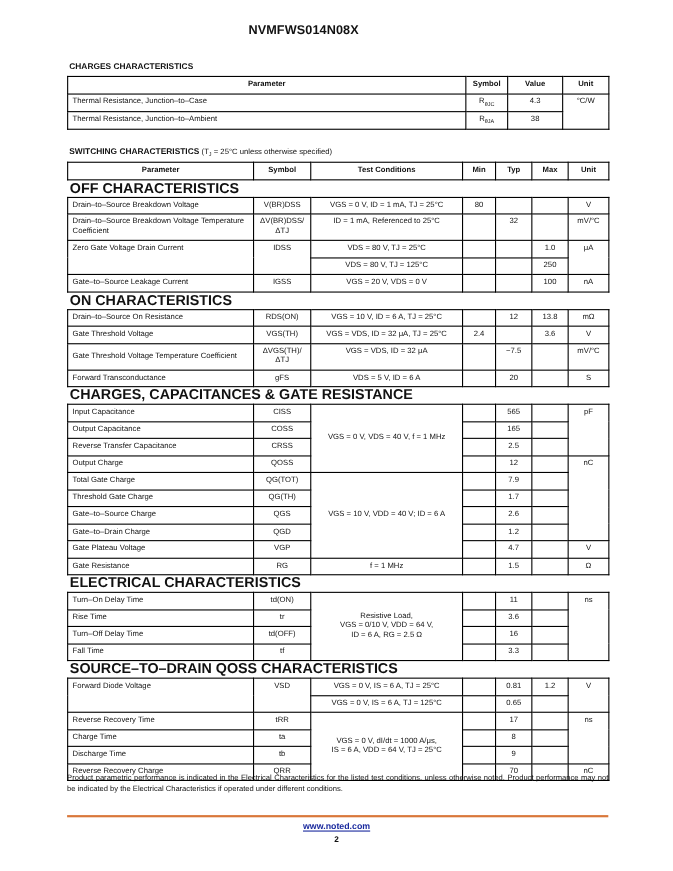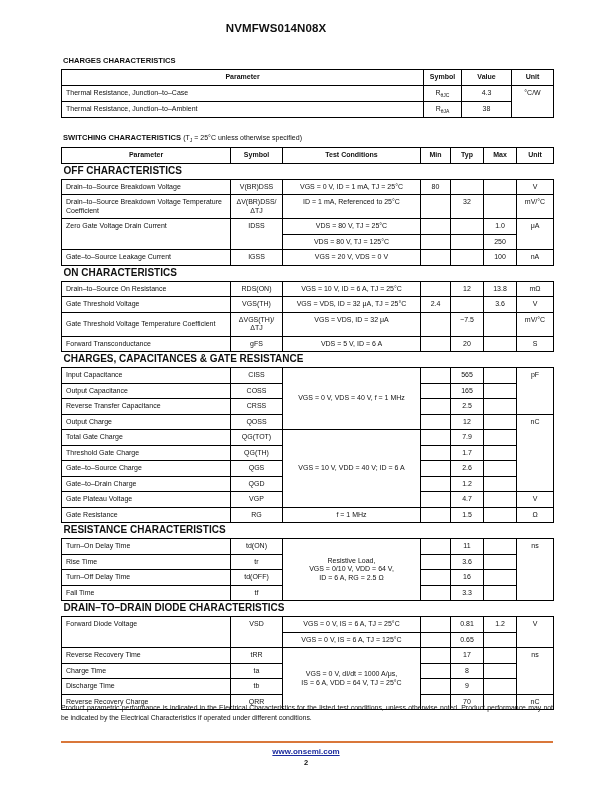--- a/index.html
+++ b/index.html
@@ -10,21 +10,21 @@
   .sec-title { position:absolute; left:63px; font-weight:bold; font-size:7.6px; }
   .sec-title .sub { font-weight:normal; font-size:7px; }
   table { position:absolute; left:61px; width:492px; border-collapse:collapse;
           table-layout:fixed; font-size:7px; }
   td, th { border:1px solid #000; padding:0 4px; height:14.5px; vertical-align:middle;
            line-height:8.5px; }
   th { font-weight:bold; text-align:center; font-size:7px; }
   .c { text-align:center; }
   .l { text-align:left; }
   .top { vertical-align:top; padding-top:3px; }
-  .sect td { border:none; font-weight:bold; font-size:10px; padding-left:2px; height:15px; }
+  .sect td { border:none; font-weight:bold; font-size:13px; padding-left:2px; height:15px; }
   sub { font-size:5px; vertical-align:-2px; line-height:0; }
   .note { position:absolute; left:61px; top:703px; width:492px; font-size:6.9px; line-height:9.5px;
           text-align:justify; }
   .rule { position:absolute; left:61px; top:741px; width:492px; height:2px; background:#d9773a; }
   .footer-link { position:absolute; top:747px; left:0; width:612px; text-align:center; font-size:8px;
                  font-weight:bold; color:#1a2a9e; text-decoration:underline; }
   .page-num { position:absolute; top:758px; left:0; width:612px; text-align:center; font-size:7.5px; font-weight:bold; }
 </style>
 </head>
 <body>
@@ -247,21 +247,21 @@
     <td>Gate Resistance</td>
     <td class="c">RG</td>
     <td class="c">f = 1 MHz</td>
     <td></td>
     <td class="c">1.5</td>
     <td></td>
     <td class="c">Ω</td>
   </tr>
 
   <tr class="sect">
-        <td colspan="7">RESISTANCE CHARACTERISTICS</td>
+        <td colspan="7">ELECTRICAL CHARACTERISTICS</td>
       </tr>
   <tr>
     <td>Turn–On Delay Time</td>
     <td class="c">td(ON)</td>
     <td class="c" rowspan="4">
       <div>Resistive Load,</div>
       <div>VGS = 0/10 V, VDD = 64 V,</div>
       <div>ID = 6 A, RG = 2.5 Ω</div>
     </td>
     <td></td>
@@ -285,21 +285,21 @@
   </tr>
   <tr>
     <td>Fall Time</td>
     <td class="c">tf</td>
     <td></td>
     <td class="c">3.3</td>
     <td></td>
   </tr>
 
   <tr class="sect">
-        <td colspan="7">DRAIN–TO–DRAIN DIODE CHARACTERISTICS</td>
+        <td colspan="7">SOURCE–TO–DRAIN QOSS CHARACTERISTICS</td>
       </tr>
   <tr>
     <td class="top" rowspan="2">Forward Diode Voltage</td>
     <td class="c top" rowspan="2">VSD</td>
     <td class="c">VGS = 0 V, IS = 6 A, TJ = 25°C</td>
     <td></td>
     <td class="c">0.81</td>
     <td class="c">1.2</td>
     <td class="c top" rowspan="2">V</td>
   </tr>
@@ -341,14 +341,14 @@
     <td></td>
     <td class="c">70</td>
     <td></td>
     <td class="c">nC</td>
   </tr>
 </tbody>
   </table>
 
 <div class="note">Product parametric performance is indicated in the Electrical Characteristics for the listed test conditions, unless otherwise noted. Product performance may not be indicated by the Electrical Characteristics if operated under different conditions.</div>
 <div class="rule"></div>
-<div class="footer-link">www.onsemi.com</div>
+<div class="footer-link">www.noted.com</div>
 <div class="page-num">2</div>
 
 </body></html>

